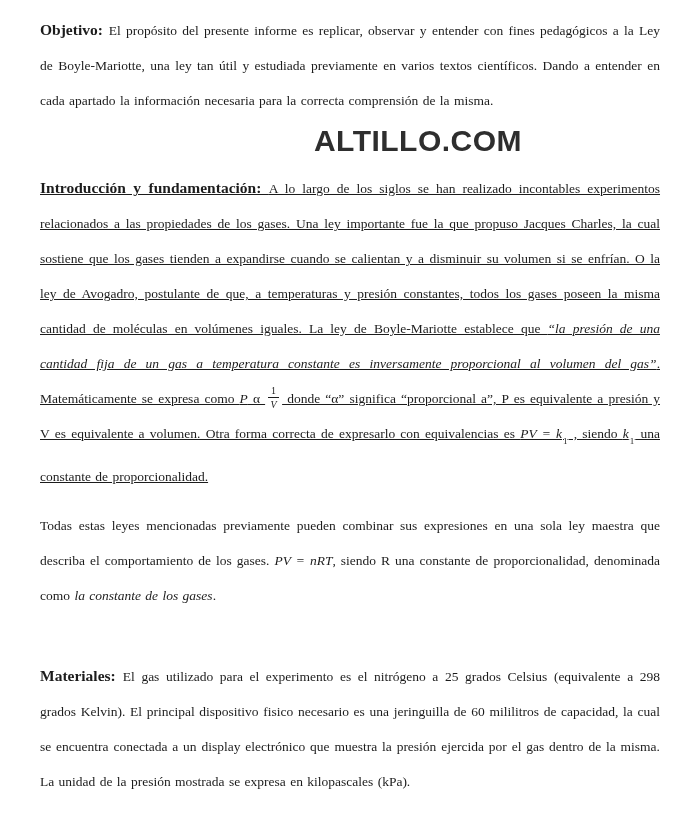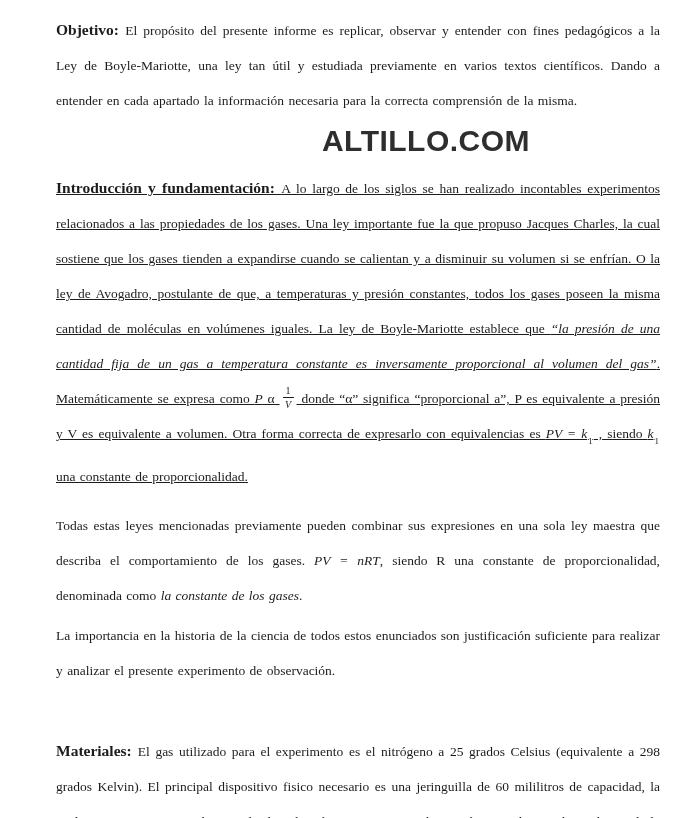--- a/index.html
+++ b/index.html
@@ -4,21 +4,21 @@
 <style>
   :root { --text:#1c1c1c; --logo:#2e2e2e; --bg:#ffffff; }
   * { box-sizing: border-box; }
   html,body { margin:0; padding:0; }
   body {
     width:700px; height:818px; overflow:hidden;
     background:var(--bg);
   }
   .page {
     width:700px; height:818px;
-    padding:12px 40px 0 56px;
+    padding:12px 40px 0 40px;
     font-family:"Liberation Serif","DejaVu Serif",serif;
     font-size:13.5px;
     color:var(--text);
   }
   .para {
     margin:0;
     text-align:justify;
     line-height:35px;
     word-spacing:1px;
   }
@@ -69,15 +69,14 @@
   }
 </style>
 </head>
 <body>
 
 <div class="page">
   <p class="para p-objetivo"><span class="seg-h">Objetivo: </span><span class="seg-n">El propósito del presente informe es replicar, observar y entender con fines pedagógicos a la Ley de Boyle-Mariotte, una ley tan útil y estudiada previamente en varios textos científicos. Dando a entender en cada apartado la información necesaria para la correcta comprensión de la misma.</span></p>
   <div class="logo">ALTILLO.COM</div>
   <p class="para p-introduccion"><span class="seg-h">Introducción y fundamentación: </span><span class="seg-n">A lo largo de los siglos se han realizado incontables experimentos relacionados a las propiedades de los gases. Una ley importante fue la que propuso Jacques Charles, la cual sostiene que los gases tienden a expandirse cuando se calientan y a disminuir su volumen si se enfrían. O la ley de Avogadro, postulante de que, a temperaturas y presión constantes, todos los gases poseen la misma cantidad de moléculas en volúmenes iguales. La ley de Boyle-Mariotte establece que </span><span class="seg-i">“la presión de una cantidad fija de un gas a temperatura constante es inversamente proporcional al volumen del gas”</span><span class="seg-n">. Matemáticamente se expresa como </span><span class="seg-m">P</span><span class="seg-n"> α </span><span class="frac"><span class="num">1</span><span class="den">V</span></span><span class="seg-n"> donde “α” significa “proporcional a”, P es equivalente a presión y V es equivalente a volumen. Otra forma correcta de expresarlo con equivalencias es </span><span class="seg-m">PV = k</span><span class="seg-sub">1</span><span class="seg-n"> , siendo </span><span class="seg-m">k</span><span class="seg-sub">1</span><span class="seg-n"> una constante de proporcionalidad.</span></p>
   <p class="para p-ley"><span class="seg-n">Todas estas leyes mencionadas previamente pueden combinar sus expresiones en una sola ley maestra que describa el comportamiento de los gases. </span><span class="seg-m">PV = nRT</span><span class="seg-n">, siendo R una constante de proporcionalidad, denominada como </span><span class="seg-i">la constante de los gases</span><span class="seg-n">.</span></p>
-  <p class="para p-importancia"><span class="seg-n">La importancia en la historia de la ciencia de todos estos enunciados son justificación suficiente para realizar y analizar el presente experimento de observación.</span></p>
   <p class="para p-materiales"><span class="seg-h">Materiales: </span><span class="seg-n">El gas utilizado para el experimento es el nitrógeno a 25 grados Celsius (equivalente a 298 grados Kelvin). El principal dispositivo fisico necesario es una jeringuilla de 60 mililitros de capacidad, la cual se encuentra conectada a un display electrónico que muestra la presión ejercida por el gas dentro de la misma. La unidad de la presión mostrada se expresa en kilopascales (kPa).</span></p>
 </div>
 
 </body></html>

